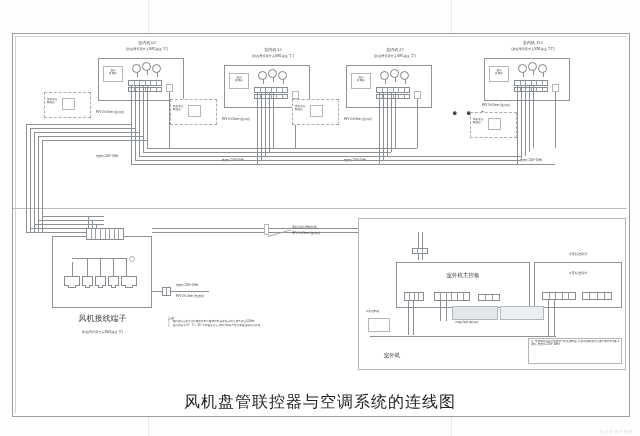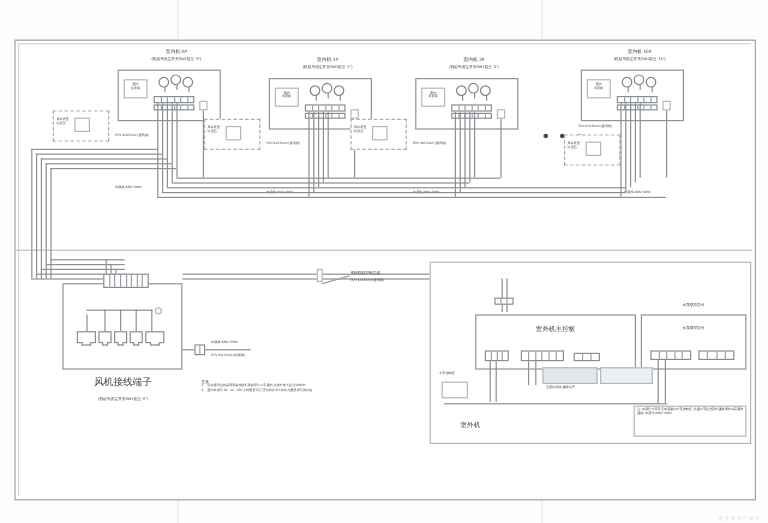--- a/index.html
+++ b/index.html
@@ -414,15 +414,16 @@
     <div class="lbl tiny" style="left:366px;top:311px;">水泵控制柜</div>
 
     <div class="lbl c md" style="left:362px;top:352px;width:60px;">室外机</div>
 
     <div class="box thin" style="left:528px;top:338px;width:94px;height:26px;"></div>
     <div class="lbl tiny" style="left:531px;top:341px;width:90px;white-space:normal;">注: 电源供水泵所需电源接自水泵控制柜,
 外接水泵联控部分接线请按实际要求接线,
 电源为 220V~50Hz</div>
   </div>
 
+  <div class="title-bottom">风机盘管联控器与空调系统的连线图</div>
   <div class="watermark">图文来源于网络</div>
 
 </div>
 
 </body></html>

